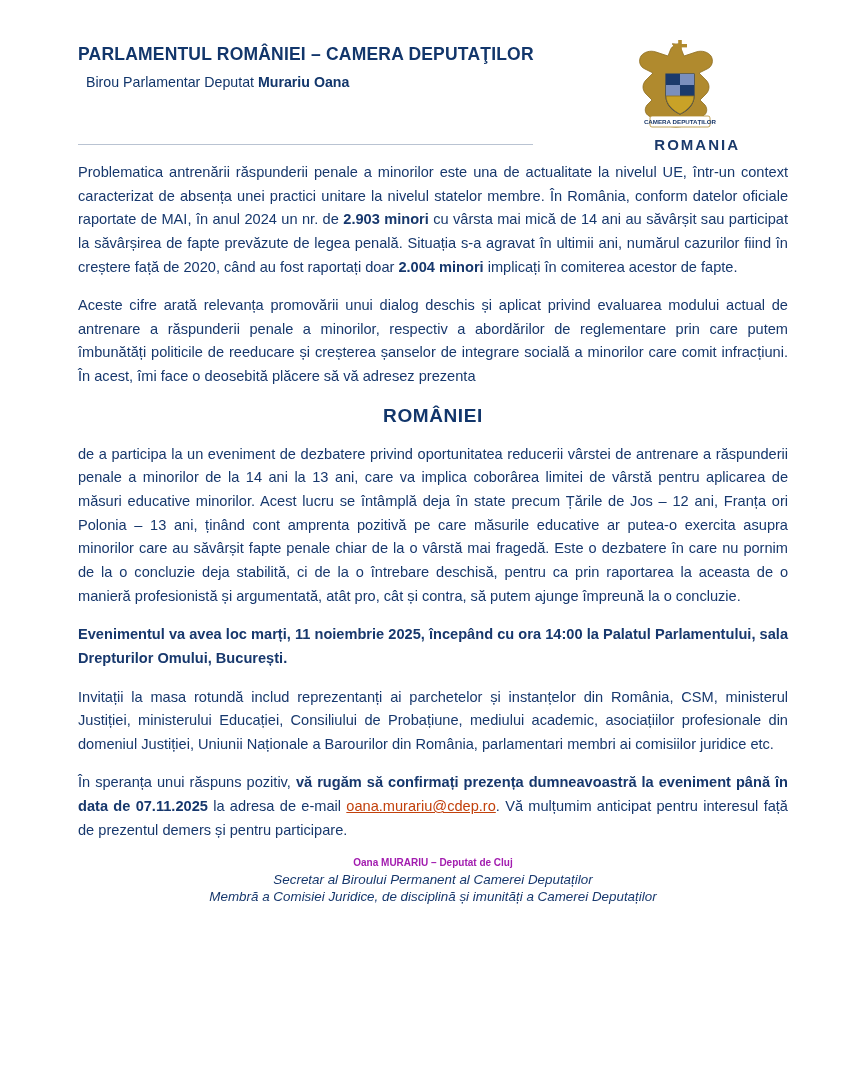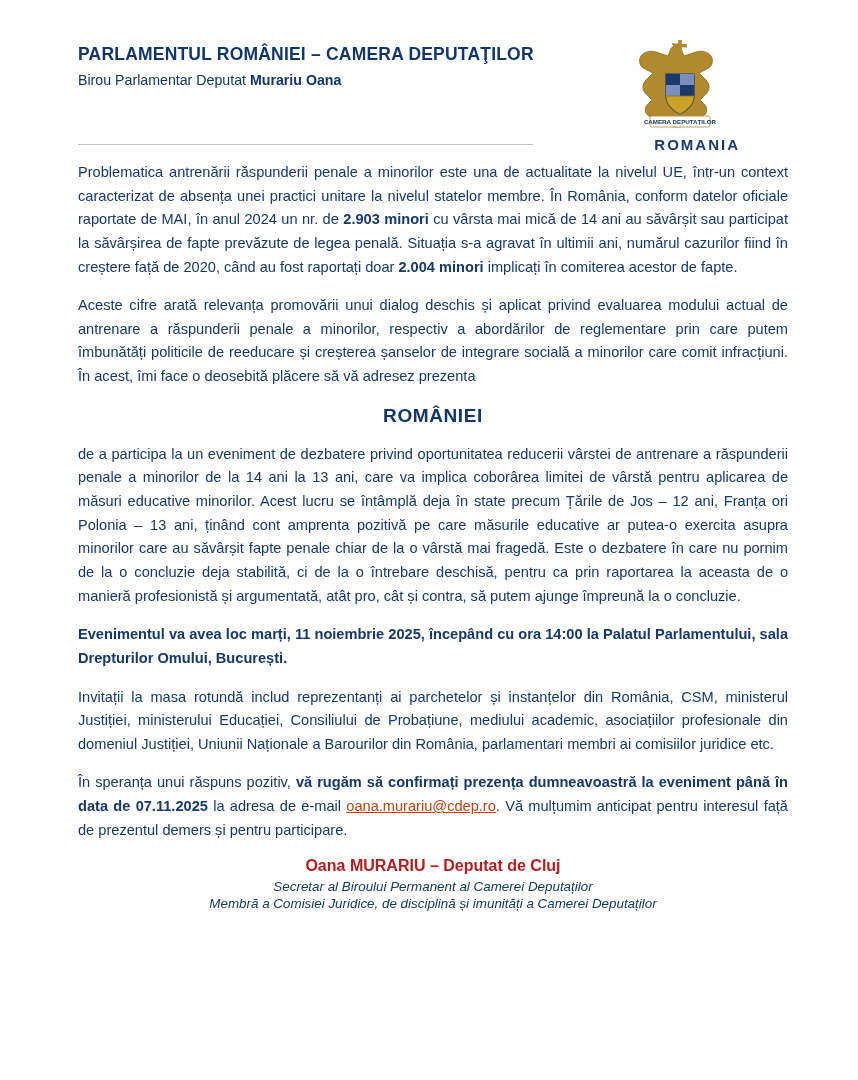--- a/index.html
+++ b/index.html
@@ -34,21 +34,21 @@
     font-size: 17.5px;
     font-weight: bold;
     letter-spacing: 0.2px;
     color: #12366b;
     margin: 6px 0 6px 0;
     line-height: 1.2;
   }
   .org-sub {
     font-size: 14.2px;
     color: #12366b;
-    margin: 0;
+    margin: 8px;
     line-height: 1.3;
   }
   .org-sub b { font-weight: bold; }
   .crest {
     position: absolute;
     right: 48px;
     top: -6px;
     width: 120px;
     text-align: right;
   }
@@ -105,23 +105,23 @@
     text-decoration: underline;
   }
   .closing {
     text-align: center;
     font-size: 14.6px;
     margin: 20px 0 16px 0;
     color: #17386d;
   }
   .sign-name {
     text-align: center;
-    font-size: 16px;
+    font-size: 10px;
     font-weight: bold;
-    color: #b91c1c;
+    color: #a21caf;
     margin: 0 0 4px 0;
   }
   .sign-role {
     text-align: center;
     font-size: 13.4px;
     font-style: italic;
     color: #17386d;
     margin: 0 0 2px 0;
   }
 </style>

